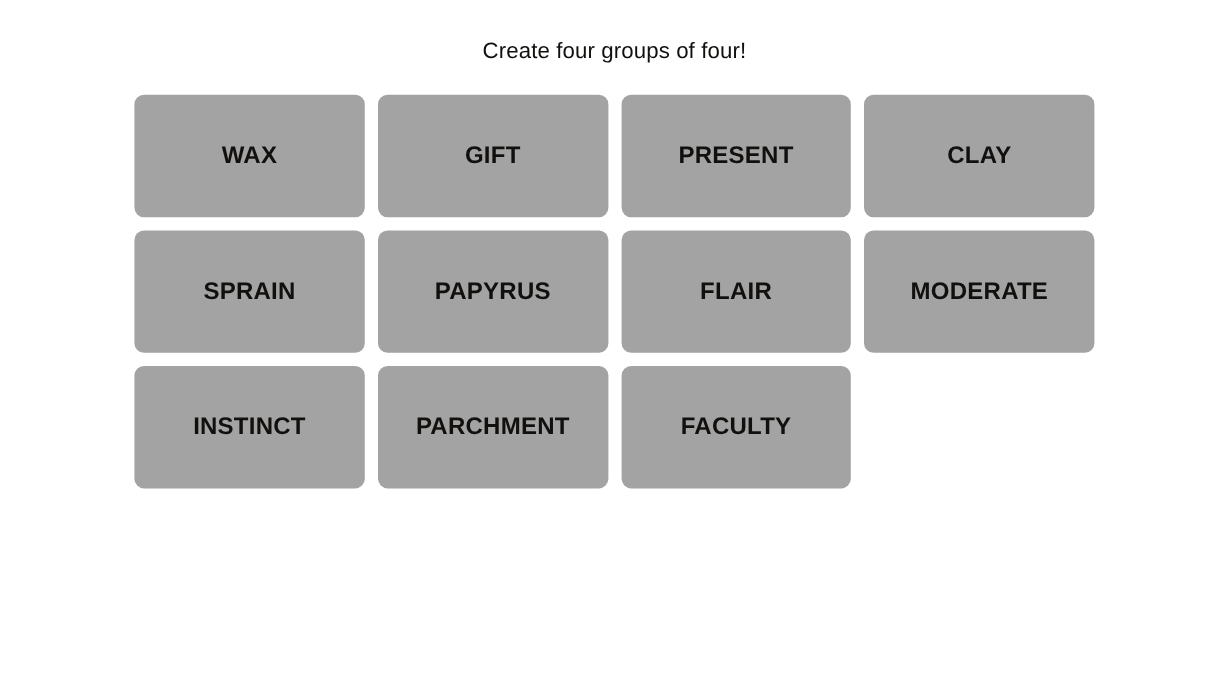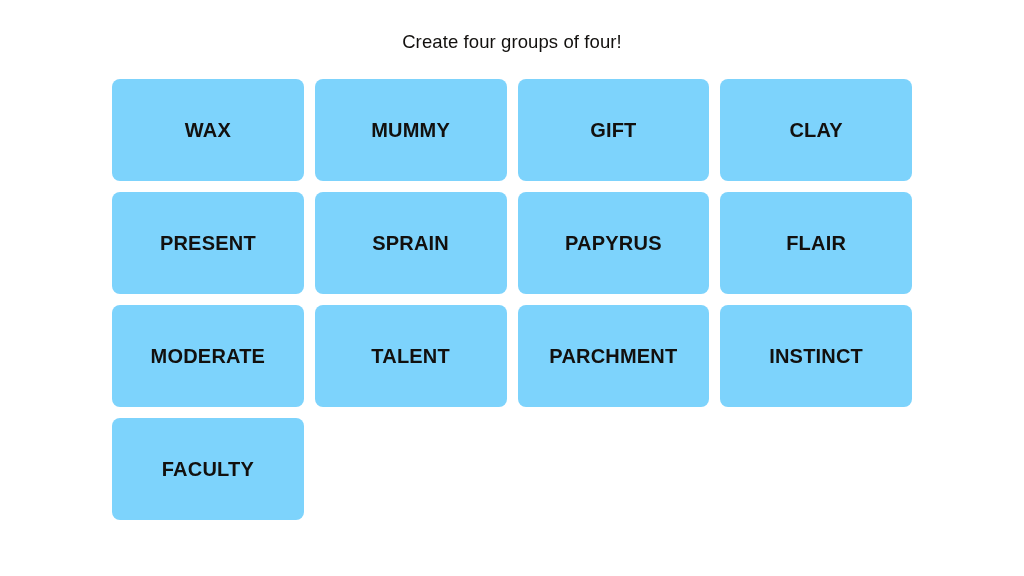--- a/index.html
+++ b/index.html
@@ -40,21 +40,21 @@
     margin-top: 27px;
     width: 800px;
     display: grid;
     grid-template-columns: repeat(4, 1fr);
     grid-template-rows: repeat(4, 102px);
     column-gap: 11px;
     row-gap: 11px;
   }
 
   .tile {
-    background: #7dd3fc;
+    background: #a3a3a3;
     border: none;
     border-radius: 8px;
     display: flex;
     align-items: center;
     justify-content: center;
     padding: 0 14px;
     box-sizing: border-box;
     cursor: pointer;
     -webkit-font-smoothing: antialiased;
   }
@@ -78,53 +78,47 @@
 <div class="game-wrap">
 
   <div class="instruction">Create four groups of four!</div>
 
   <div class="board">
 
     <div class="tile">
       <span class="tile-label">WAX</span>
     </div>
     <div class="tile">
-      <span class="tile-label">MUMMY</span>
-    </div>
-    <div class="tile">
       <span class="tile-label">GIFT</span>
     </div>
 
     <div class="tile">
-      <span class="tile-label">CLAY</span>
+      <span class="tile-label">PRESENT</span>
     </div>
     <div class="tile">
-      <span class="tile-label">PRESENT</span>
+      <span class="tile-label">CLAY</span>
     </div>
     <div class="tile">
       <span class="tile-label">SPRAIN</span>
     </div>
 
     <div class="tile">
       <span class="tile-label">PAPYRUS</span>
     </div>
     <div class="tile">
       <span class="tile-label">FLAIR</span>
     </div>
     <div class="tile">
       <span class="tile-label">MODERATE</span>
     </div>
-    <div class="tile">
-      <span class="tile-label">TALENT</span>
-    </div>
 
     <div class="tile">
-      <span class="tile-label">PARCHMENT</span>
+      <span class="tile-label">INSTINCT</span>
     </div>
     <div class="tile">
-      <span class="tile-label">INSTINCT</span>
+      <span class="tile-label">PARCHMENT</span>
     </div>
     <div class="tile">
       <span class="tile-label">FACULTY</span>
     </div>
 
   </div>
 </div>
 
 </body></html>

